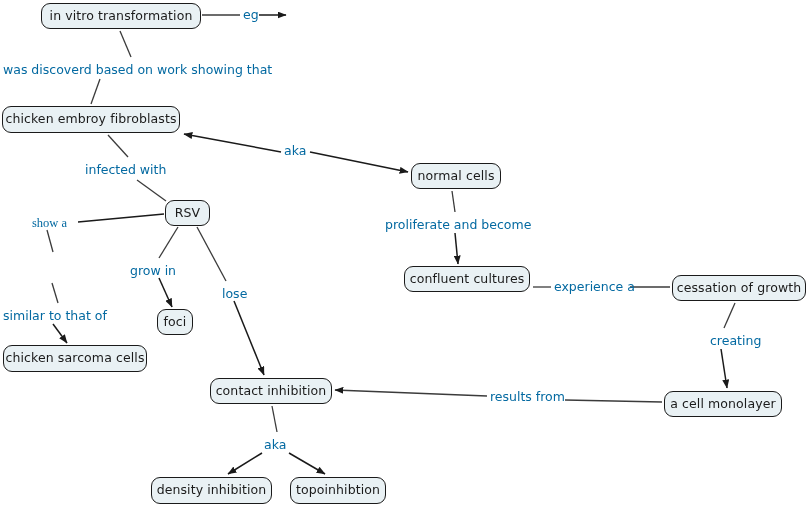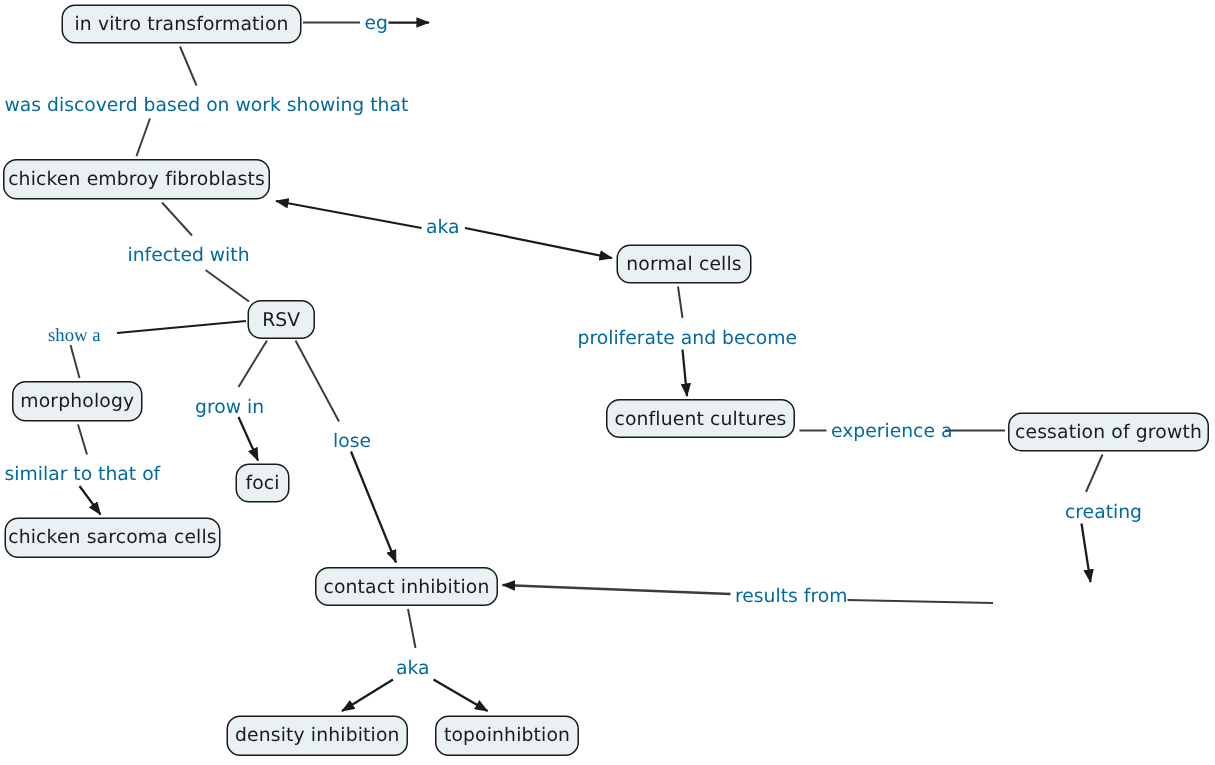--- a/index.html
+++ b/index.html
@@ -117,23 +117,20 @@
   </div>
 
   <div class="node" style="left:411px; top:163px; width:90px; height:26px;">
     <span>normal cells</span>
   </div>
 
   <div class="node" style="left:165px; top:200px; width:45px; height:26px;">
     <span>RSV</span>
   </div>
 
-  <div class="node" style="left:8px; top:254px; width:87px; height:27px;">
-    <span>morphology</span>
-  </div>
 
   <div class="node" style="left:404px; top:266px; width:126px; height:26px;">
     <span>confluent cultures</span>
   </div>
 
   <div class="node" style="left:672px; top:275px; width:134px; height:26px;">
     <span>cessation of growth</span>
   </div>
 
   <div class="node" style="left:157px; top:309px; width:36px; height:26px;">
@@ -141,20 +138,23 @@
   </div>
 
   <div class="node" style="left:3px; top:345px; width:144px; height:27px;">
     <span>chicken sarcoma cells</span>
   </div>
 
   <div class="node" style="left:210px; top:378px; width:122px; height:26px;">
     <span>contact inhibition</span>
   </div>
 
+  <div class="node" style="left:664px; top:391px; width:118px; height:26px;">
+    <span>a cell monolayer</span>
+  </div>
 
   <div class="node" style="left:151px; top:477px; width:121px; height:27px;">
     <span>density inhibition</span>
   </div>
 
   <div class="node" style="left:290px; top:477px; width:96px; height:27px;">
     <span>topoinhibtion</span>
   </div>
 
   <div class="edge-label" style="left:243px; top:9px;">eg</div>

